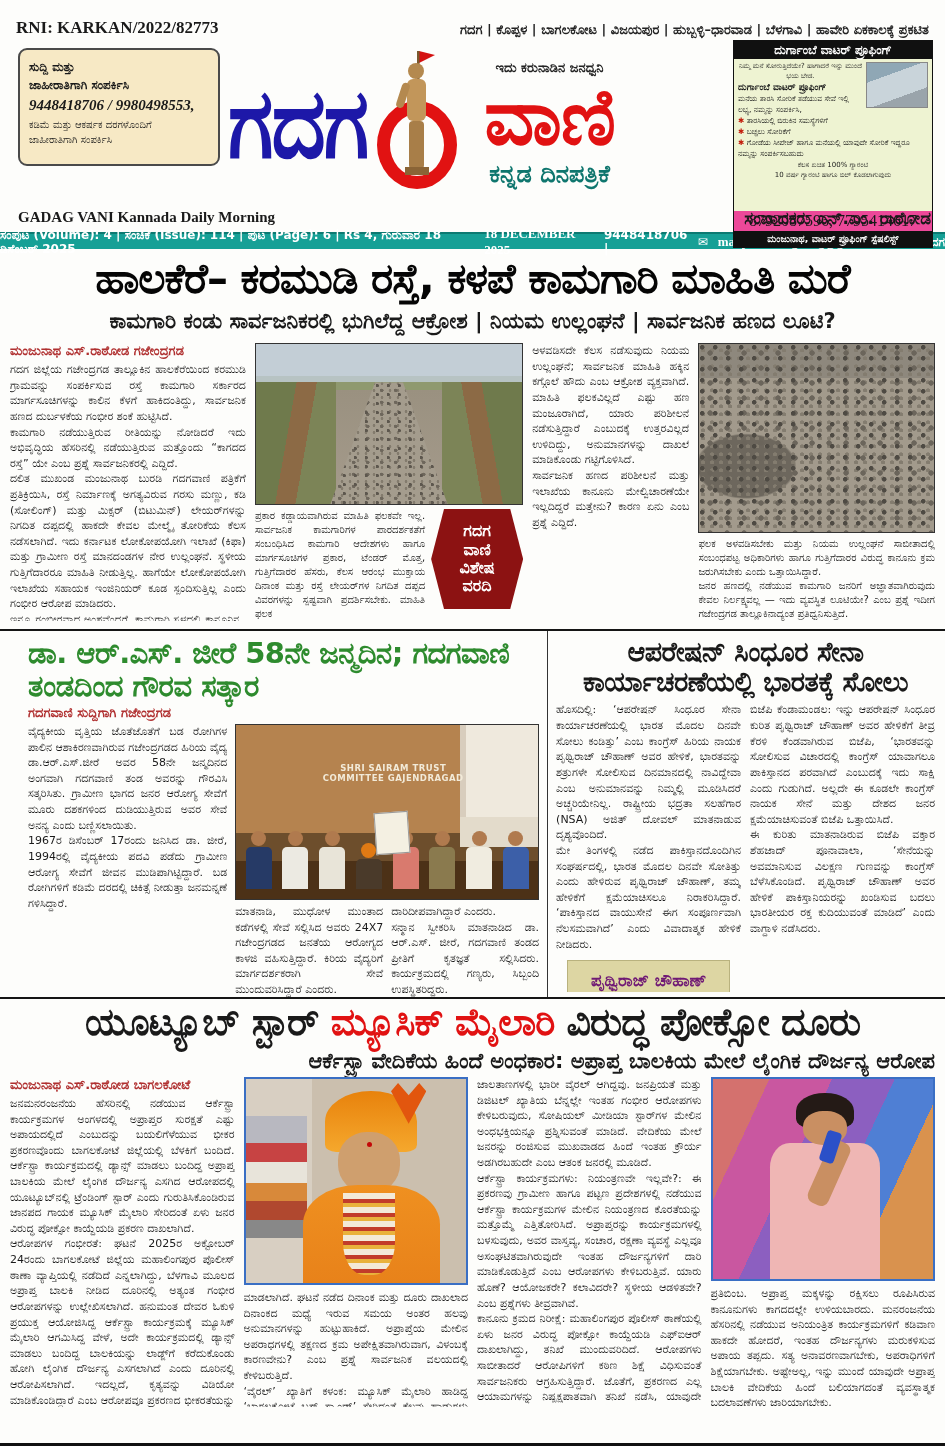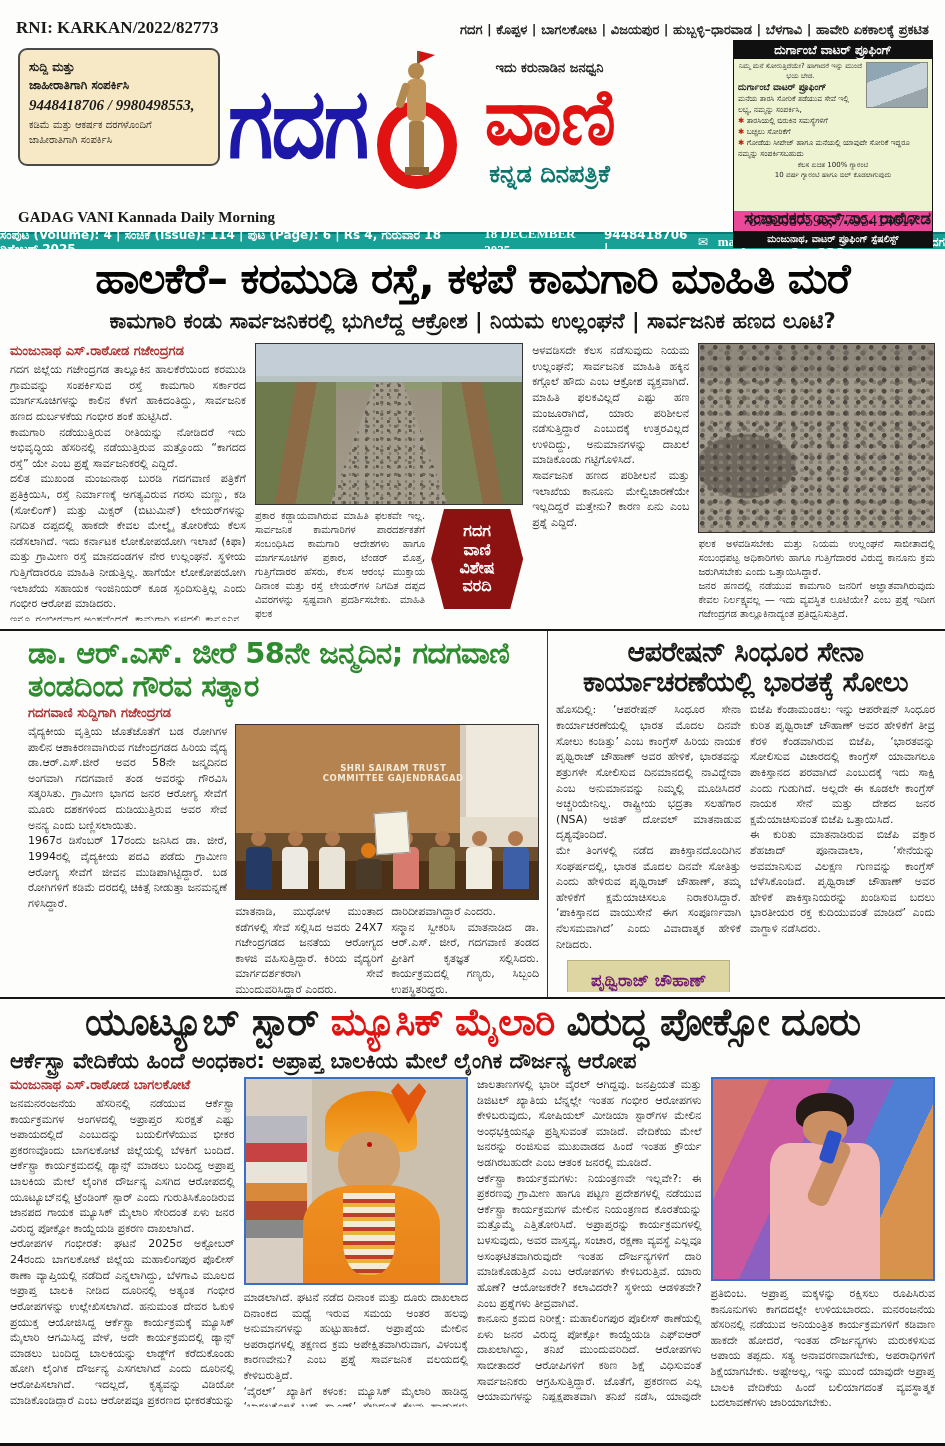--- a/index.html
+++ b/index.html
@@ -137,21 +137,21 @@
   .art3-body { display:flex; gap:9px; margin-top:6px; height:290px; overflow:hidden; }
   .art3-body .colw { flex:1; overflow:hidden; }
   .khaki-box { background:#ddd6a3; border:1px solid #b9b27e; color:#701a75;
     font-weight:bold; font-size:16.5px; line-height:1.25; text-align:center;
     padding:10px 4px; margin:8px auto; width:88%; }
   
   .row3 { border-top:2px solid #151515; padding:4px 10px 0 10px; }
   .row3 .headline { text-align:center; font-size:38px; font-weight:bold;
     letter-spacing:-1px; line-height:1.05; }
   .row3 .headline .red { color:#e11212; }
-  .row3 .sub { text-align:left; font-size:21px; font-weight:bold; margin-top:6px; }
+  .row3 .sub { text-align:right; font-size:21px; font-weight:bold; margin-top:6px; }
   .row3-cols { display:flex; gap:9px; margin-top:4px; height:330px; overflow:hidden; }
   .r3-col { flex:1; overflow:hidden; }
   .photo-portrait { height:208px; border:2px solid #3a6fc4; position:relative;
     overflow:hidden;
     background:linear-gradient(90deg,#d8cfc2 0 30%, #cbbfae 30%); }
   .shelfclothes { position:absolute; left:0; top:18%; width:28%; height:60%;
     background:linear-gradient(180deg,#b8b8c0 0 22%, #c74343 22% 38%, #e8e4da 38% 55%, #d8893a 55% 70%, #b0482f 70% 85%, #888 85%); }
   .turban { position:absolute; left:36%; top:6%; width:42%; height:30%;
     background:linear-gradient(180deg,#e8820c,#f5a82d); border-radius:50% 50% 12% 12%; }
   .turban-fan { position:absolute; left:66%; top:2%; width:16%; height:20%;

